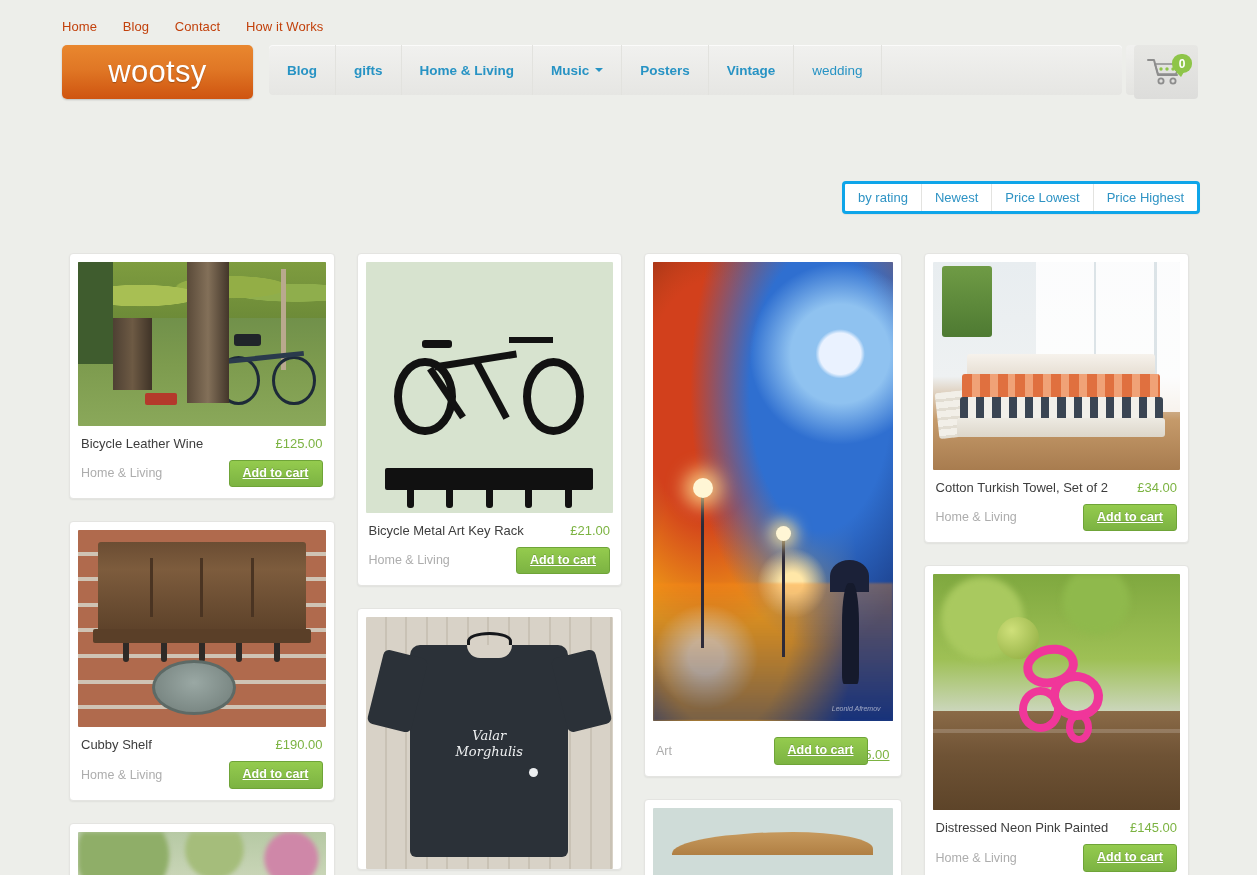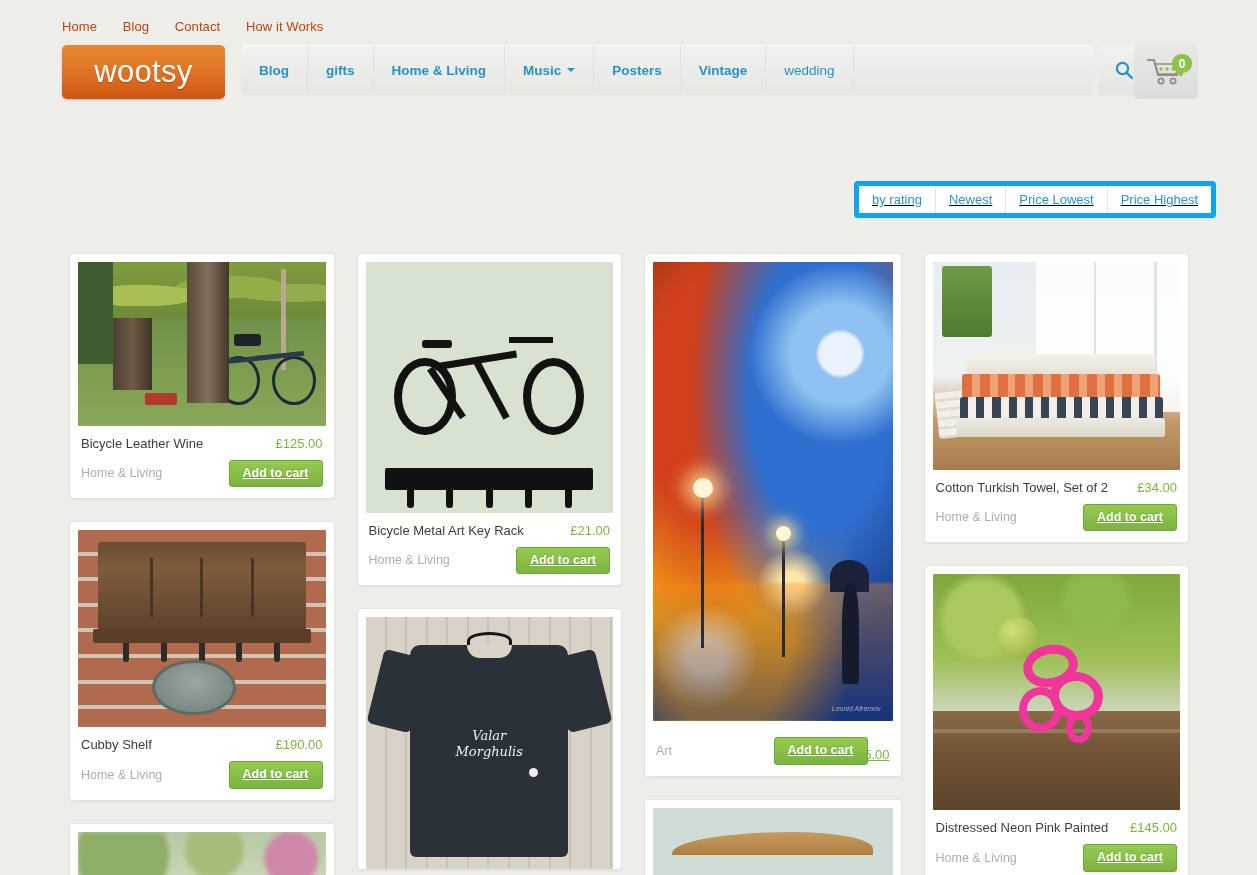--- a/index.html
+++ b/index.html
@@ -27,21 +27,21 @@
   
   .header {
     position: relative;
     height: 62px;
     margin: 11px 0 0 0;
     padding-left: 62px;
     display: flex;
     align-items: flex-start;
   }
   .logo {
-    width: 163px; height: 54px;
+    width: 191px; height: 54px;
     border-radius: 5px;
     background: linear-gradient(to bottom, #e9872f 0%, #e07725 45%, #cf5410 100%);
     box-shadow: 0 1px 2px rgba(0,0,0,0.20);
     display: flex; align-items: center; justify-content: center;
     color: #fff;
     font-size: 31px;
     letter-spacing: 0.3px;
     text-shadow: 0 1px 1px rgba(0,0,0,0.25);
     flex: 0 0 auto;
   }
@@ -113,28 +113,27 @@
     left: 4px; bottom: -4px;
     width: 0; height: 0;
     border-left: 5px solid transparent;
     border-right: 3px solid transparent;
     border-top: 5px solid #8ec549;
   }
 
   
   .sortbar {
     position: absolute;
-    right: 41px; top: 181px;
+    right: 57px; top: 181px;
     display: flex;
     background: #fff;
-    border: 5px solid #0ea5e9;
+    border: 3px solid #0ea5e9;
     border-radius: 4px;
     box-shadow: 0 1px 1px rgba(0,0,0,0.05);
     overflow: hidden;
-    text-decoration: underline;
   }
   .sortbar .sort-item {
     padding: 6px 13px;
     font-size: 13px;
     color: #2e93c4;
     text-decoration: none;
     border-right: 1px solid #e3e3e0;
     white-space: nowrap;
   }
   .sortbar .sort-item:last-child { border-right: none; }

